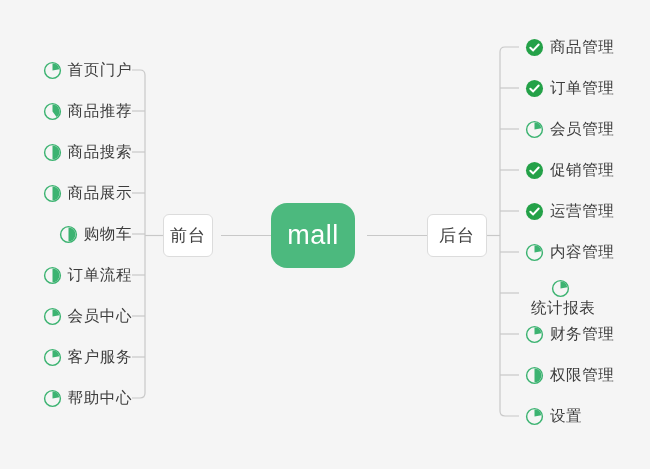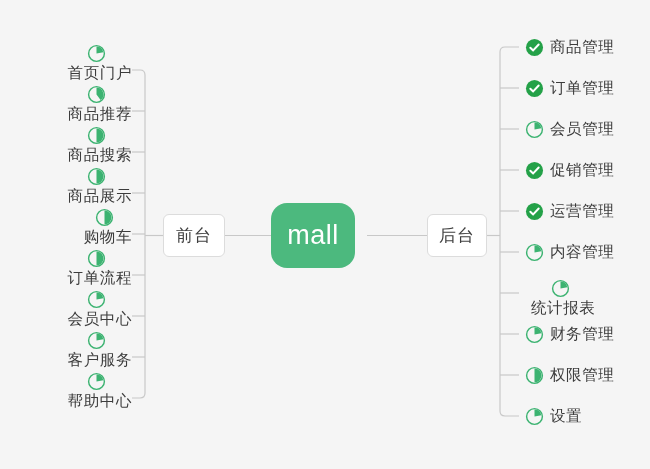--- a/index.html
+++ b/index.html
@@ -56,34 +56,33 @@
     border-radius: 6px;
     display: flex;
     align-items: center;
     justify-content: center;
     color: #404040;
     font-size: 17px;
     letter-spacing: 1px;
     z-index: 5;
     box-sizing: border-box;
   }
-  .mid-node.left  { left: 163px; width: 62px; }
+  .mid-node.left  { left: 163px; width: 50px; }
   .mid-node.right { left: 427px; width: 60px; }
 
   
   .leaf {
     position: absolute;
     height: 28px;
     display: flex;
     align-items: center;
     z-index: 4;
   }
   .leaf.left {
     right: 518px;           
-    flex-direction: column;
     justify-content: flex-end;
   }
   .leaf.right {
     left: 525px;
   }
   .leaf-label {
     font-size: 15.5px;
     color: #3c3c3c;
     letter-spacing: 0.6px;
     white-space: nowrap;

